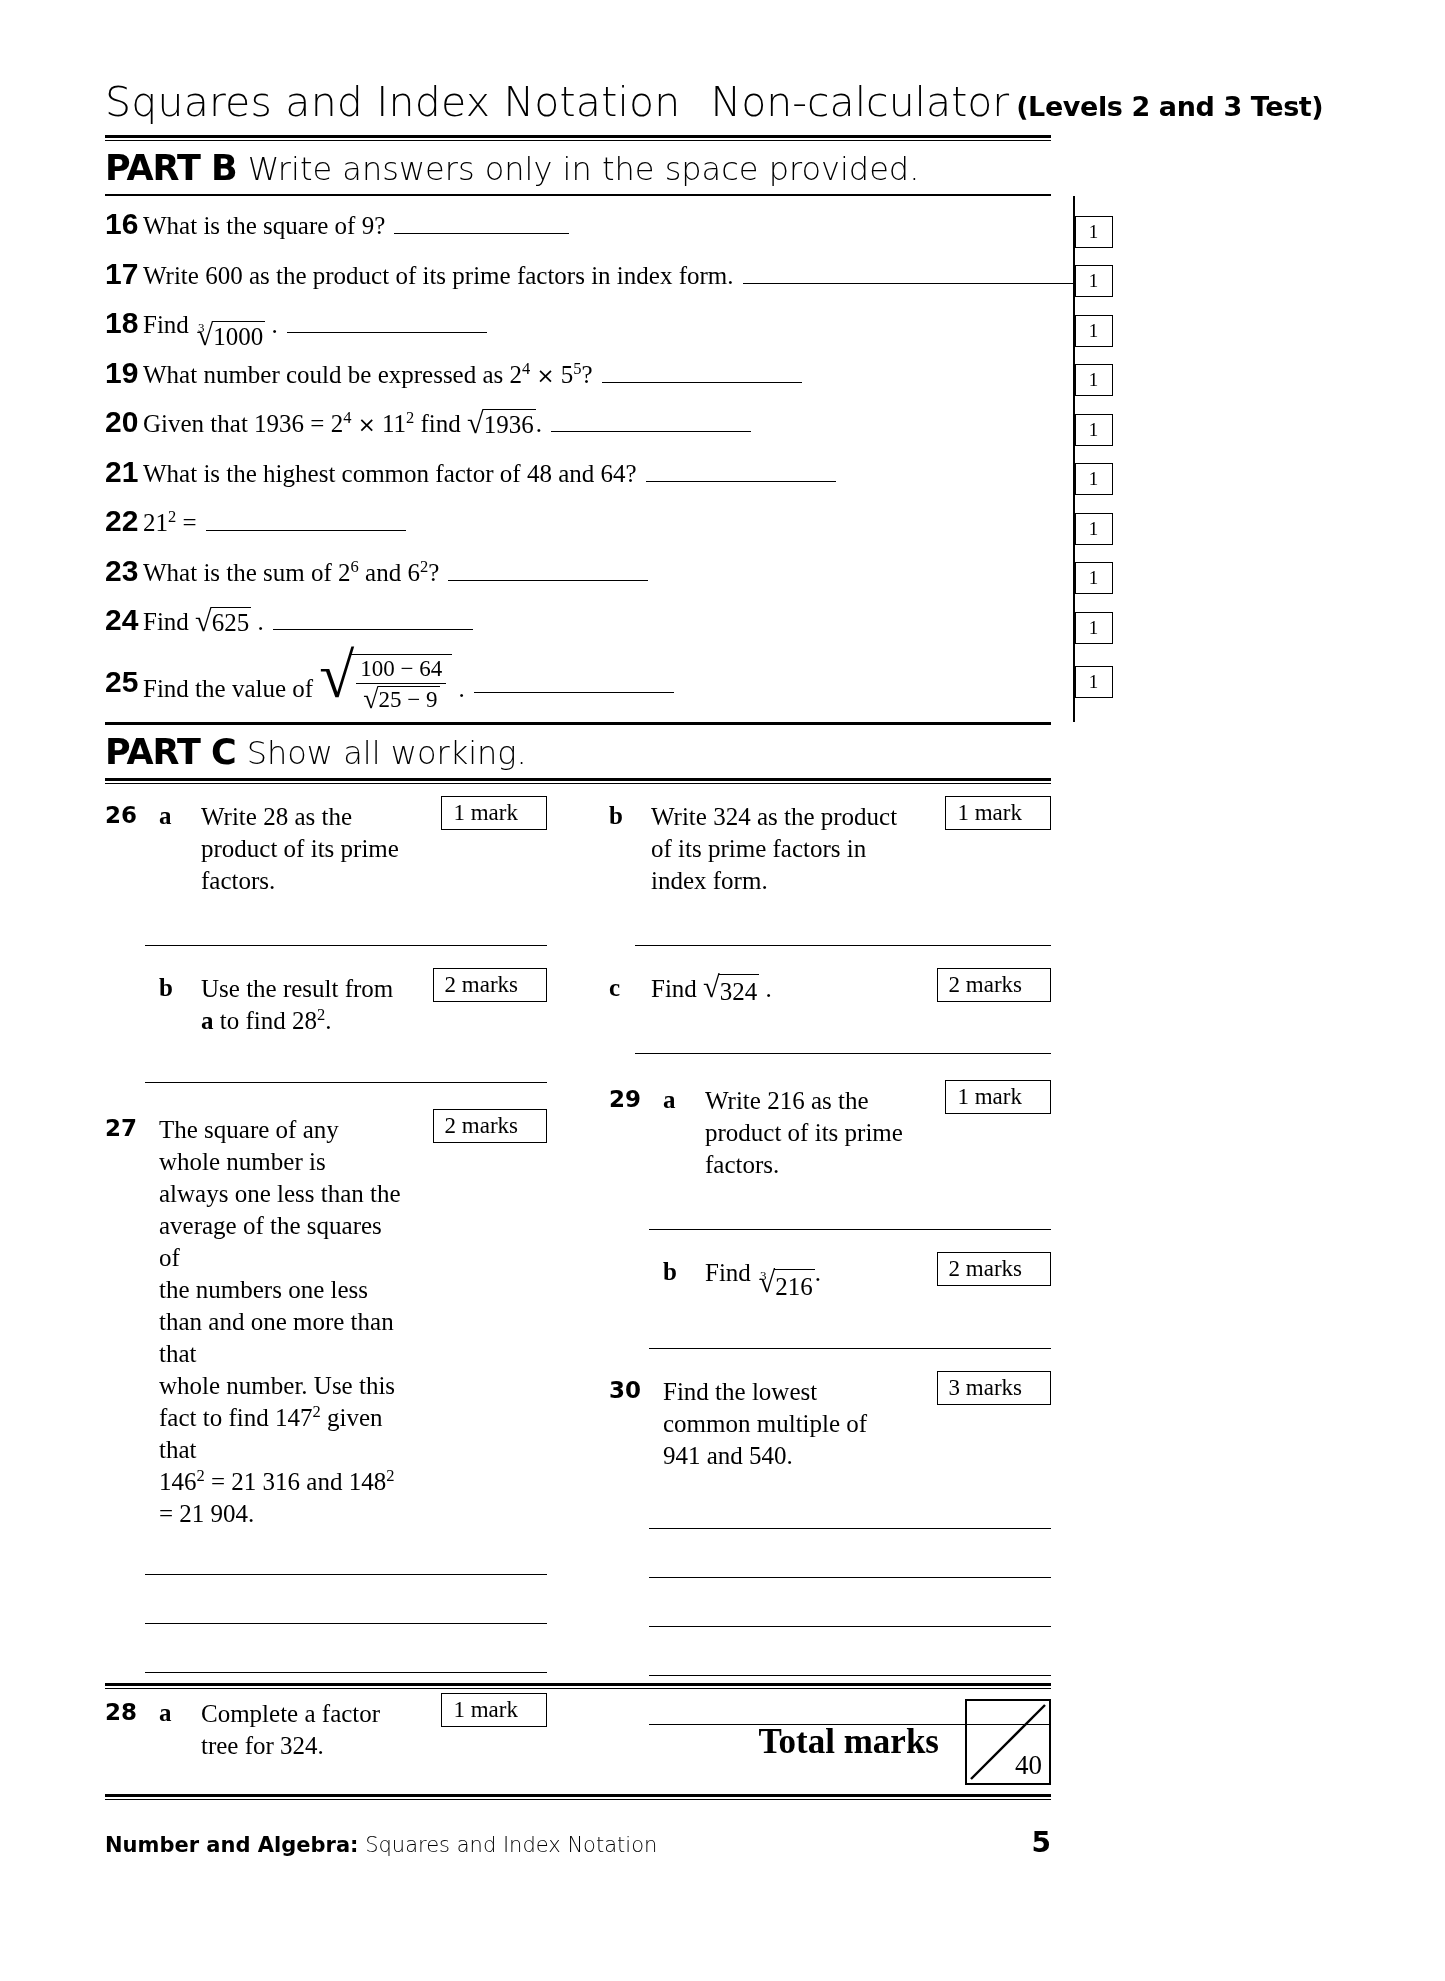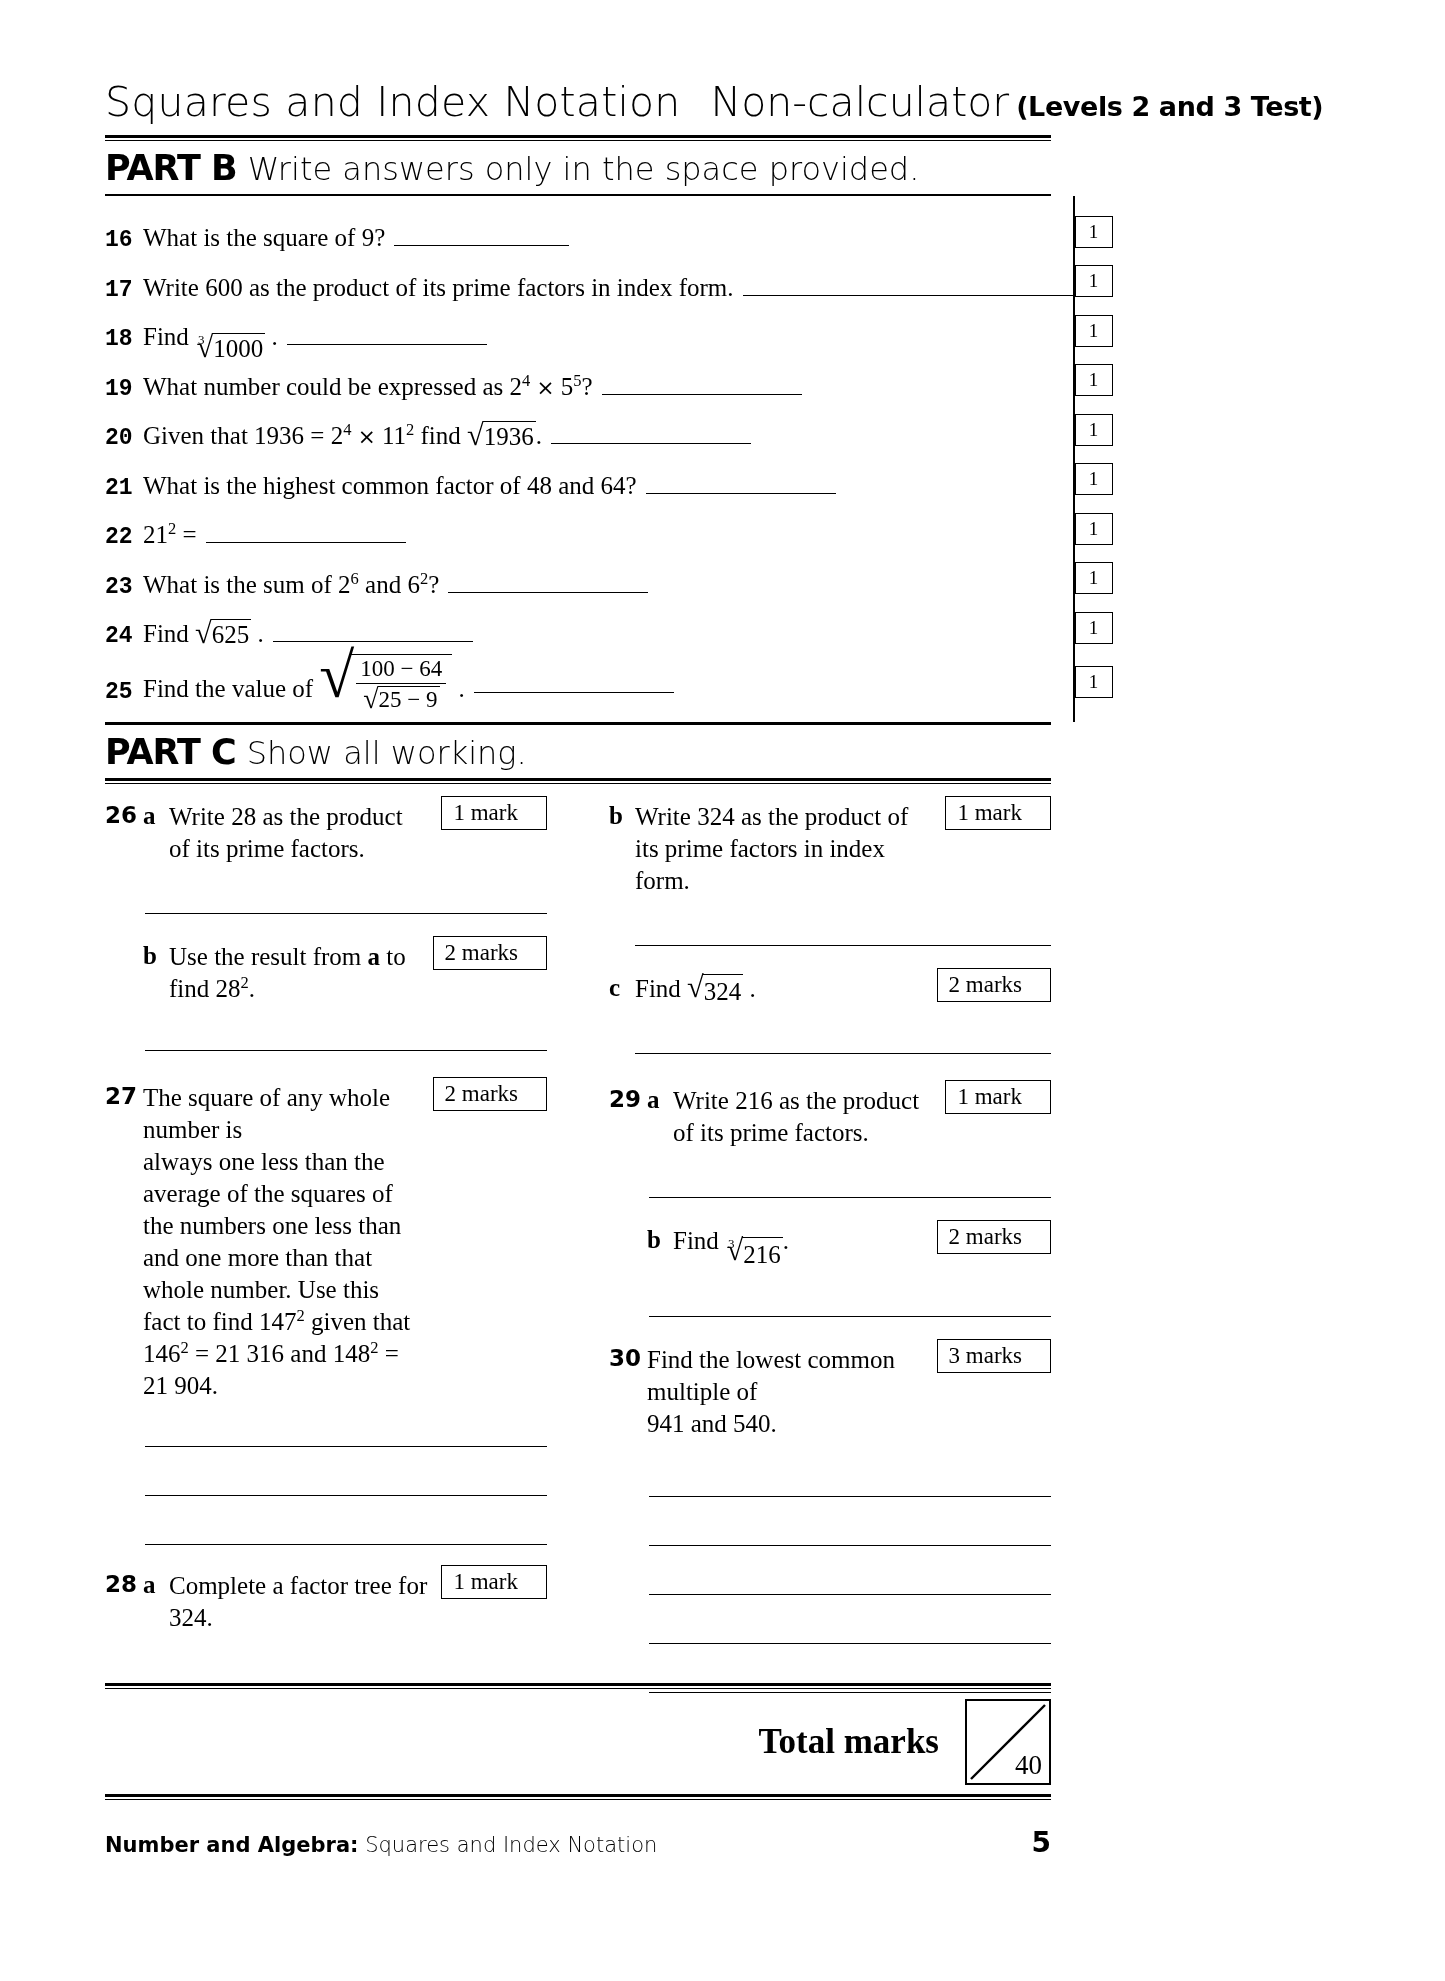--- a/index.html
+++ b/index.html
@@ -92,25 +92,24 @@
     font-family:"Liberation Serif",serif;
   }
   .mk-row{height:49.5px;display:flex;align-items:center;}
 
   .qline{
     display:flex;align-items:baseline;
     height:49.5px;
     font-size:25px;
   }
   .qnum{
-    font-family:Liberation Mono, monospace;
-    font-weight:bold;font-size:23px;
+    font-family:Liberation Sans, sans-serif;
+    font-weight:bold;font-size:30px;
     min-width:38px;
     flex:0 0 auto;
-    margin-top:20px;
   }
   .qtext{white-space:nowrap;}
   .ans{
     display:inline-block;
     border-bottom:1.4px solid #000;
     height:22px;
     margin-left:9px;
     vertical-align:baseline;
   }
   .a-sm{width:175px;}
@@ -163,21 +162,21 @@
     border-top:1.8px solid #000;
     padding:2px 3px 0 2px;
     margin-left:-3px;
   }
 
   
   .partc-wrap{padding-top:16px;}
   .cols{display:flex;gap:62px;}
   .col{flex:1;position:relative;}
 
-  .citem{display:flex;margin-bottom:0;}
+  .citem{display:flex;margin-bottom:0;gap:16px;}
   .cnum{
     font-family:"DejaVu Sans",sans-serif;
     font-weight:bold;font-size:23px;
     flex:0 0 auto;
     width:38px;
     padding-top:2px;
   }
   .clet{
     font-weight:bold;
     font-size:25px;

